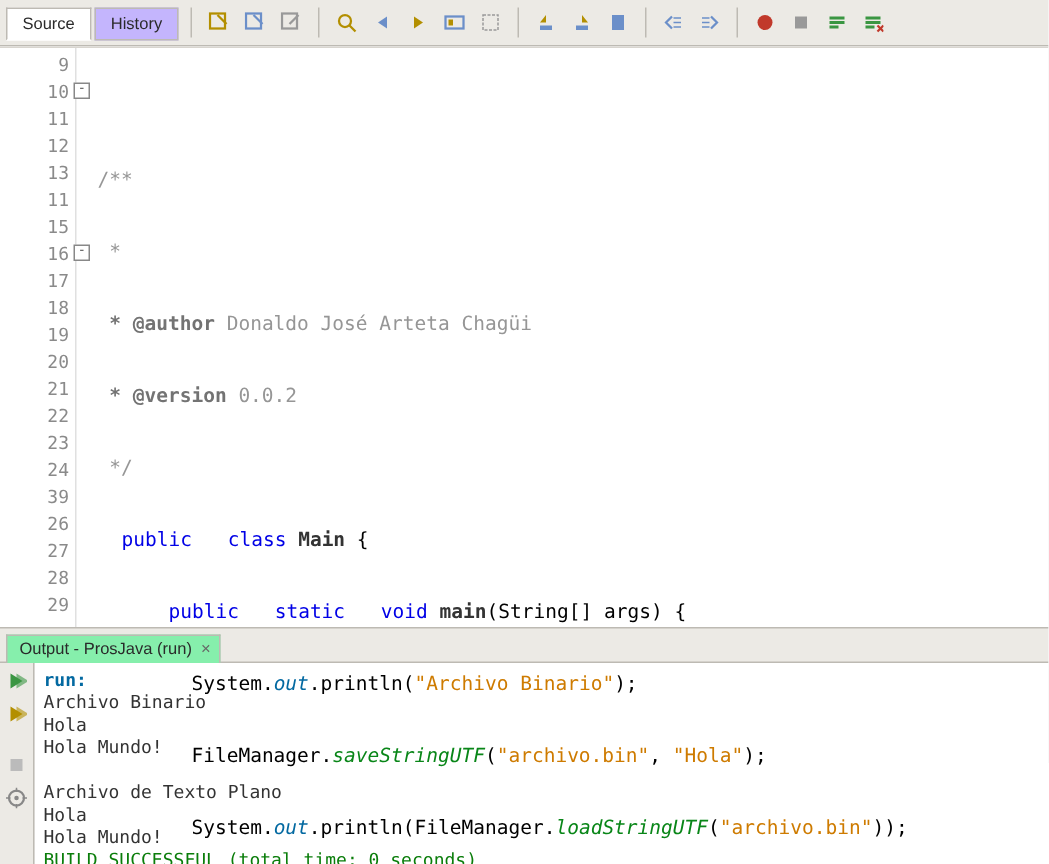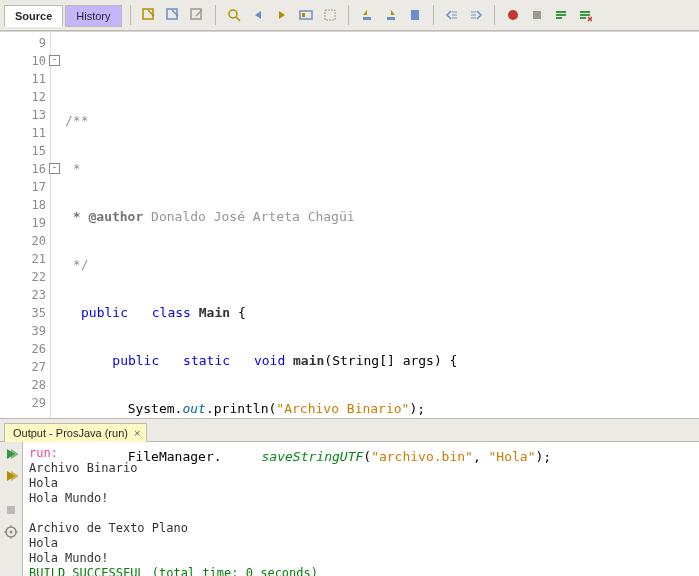--- a/index.html
+++ b/index.html
@@ -27,21 +27,21 @@
     border: 1px solid #bdbab3;
     margin-right: 2px;
     position: relative;
     top: 1px;
     cursor: pointer;
     color: #2a2a2a;
   }
   .tab.active {
     background: #fff;
     border-bottom: 1px solid #fff;
-    font-weight: bold;
+    font-weight: normal;
   }
   .tool-sep {
     width: 1px;
     height: 20px;
     background: #bdbab3;
     margin: 0 6px;
   }
   .tool-icon {
     width: 20px;
     height: 20px;
@@ -97,38 +97,38 @@
   }
   .line {
     height: 18px;
     line-height: 18px;
   }
   .c-comment { color: #969696; }
   .c-tag { color: #737373; font-weight: bold; }
   .c-kw { color: #0000e6; margin-left: 16px; }
   .c-str { color: #ce7b00; }
   .c-field { color: #0369a1; font-style: italic; }
-  .c-method { color: #098618; font-style: italic; margin-left: 40px; }
+  .c-method { color: #098618; font-style: italic; }
   .c-methoddef { font-weight: bold; }
   .c-classname { font-weight: bold; }
   .c-plain { color: #000; }
 
   .output-tabbar {
     background: #eceae5;
     height: 22px;
     border-top: 1px solid #bdbab3;
     border-bottom: 1px solid #bdbab3;
     display: flex;
     align-items: flex-end;
     padding-left: 4px;
     font-family: Arial, sans-serif;
     font-size: 11px;
   }
   .output-tab {
-    background: #fef9c3;
+    background: #86efac;
     border: 1px solid #bdbab3;
     border-bottom: none;
     padding: 3px 6px 3px 8px;
     display: flex;
     align-items: center;
     gap: 6px;
     position: relative;
     top: 1px;
     color: #2a2a2a;
   }
@@ -160,21 +160,21 @@
     justify-content: center;
     cursor: pointer;
   }
   .output-content {
     flex: 1;
     padding: 4px 6px;
     font-size: 12px;
     color: #333;
   }
   .out-line { height: 15px; line-height: 15px; }
-  .out-gray { color: #ec4899; }
+  .out-gray { color: #0369a1; font-weight: bold; }
   .out-green { color: #0a7d0a; }
 </style>
 </head>
 <body>
 
 <div class="toolbar">
   <div class="tab active">Source</div>
   <div class="tab">History</div>
   <div class="tool-sep"></div>
   <div class="tool-icon">
@@ -297,37 +297,39 @@
       <div class="ln">11</div>
       <div class="ln">15</div>
       <div class="ln">16<div class="fold">-</div></div>
       <div class="ln">17</div>
       <div class="ln">18</div>
       <div class="ln">19</div>
       <div class="ln">20</div>
       <div class="ln">21</div>
       <div class="ln">22</div>
       <div class="ln">23</div>
-      <div class="ln">35</div>
+      <div class="ln">24</div>
       <div class="ln">39</div>
       <div class="ln">26</div>
       <div class="ln">27</div>
       <div class="ln">28</div>
       <div class="ln">29</div>
     </div>
   <div class="code">
     <div class="line"> </div>
     <div class="line"><span class="c-comment">/**</span></div>
     <div class="line"><span class="c-comment"> *</span></div>
     <div class="line"><span class="c-tag"> * @author</span><span class="c-comment"> Donaldo José Arteta Chagüi</span></div>
+    <div class="line"><span class="c-tag"> * @version</span><span class="c-comment"> 0.0.2</span></div>
     <div class="line"><span class="c-comment"> */</span></div>
     <div class="line"><span class="c-kw">public</span><span class="c-plain"> </span><span class="c-kw">class</span><span class="c-plain"> </span><span class="c-classname">Main</span><span class="c-plain"> {</span></div>
     <div class="line"><span class="c-plain">    </span><span class="c-kw">public</span><span class="c-plain"> </span><span class="c-kw">static</span><span class="c-plain"> </span><span class="c-kw">void</span><span class="c-plain"> </span><span class="c-methoddef">main</span><span class="c-plain">(String[] args) {</span></div>
     <div class="line"><span class="c-plain">        </span><span class="c-plain">System.</span><span class="c-field">out</span><span class="c-plain">.println(</span><span class="c-str">"Archivo Binario"</span><span class="c-plain">);</span></div>
     <div class="line"><span class="c-plain">        </span><span class="c-plain">FileManager.</span><span class="c-method">saveStringUTF</span><span class="c-plain">(</span><span class="c-str">"archivo.bin"</span><span class="c-plain">, </span><span class="c-str">"Hola"</span><span class="c-plain">);</span></div>
+    <div class="line"><span class="c-plain">        </span><span class="c-plain">System.</span><span class="c-field">out</span><span class="c-plain">.println(</span><span class="c-plain">FileManager.</span><span class="c-method">loadStringUTF</span><span class="c-plain">(</span><span class="c-str">"archivo.bin"</span><span class="c-plain">));</span></div>
     
     
     
     
     
     
     
     
     
     

